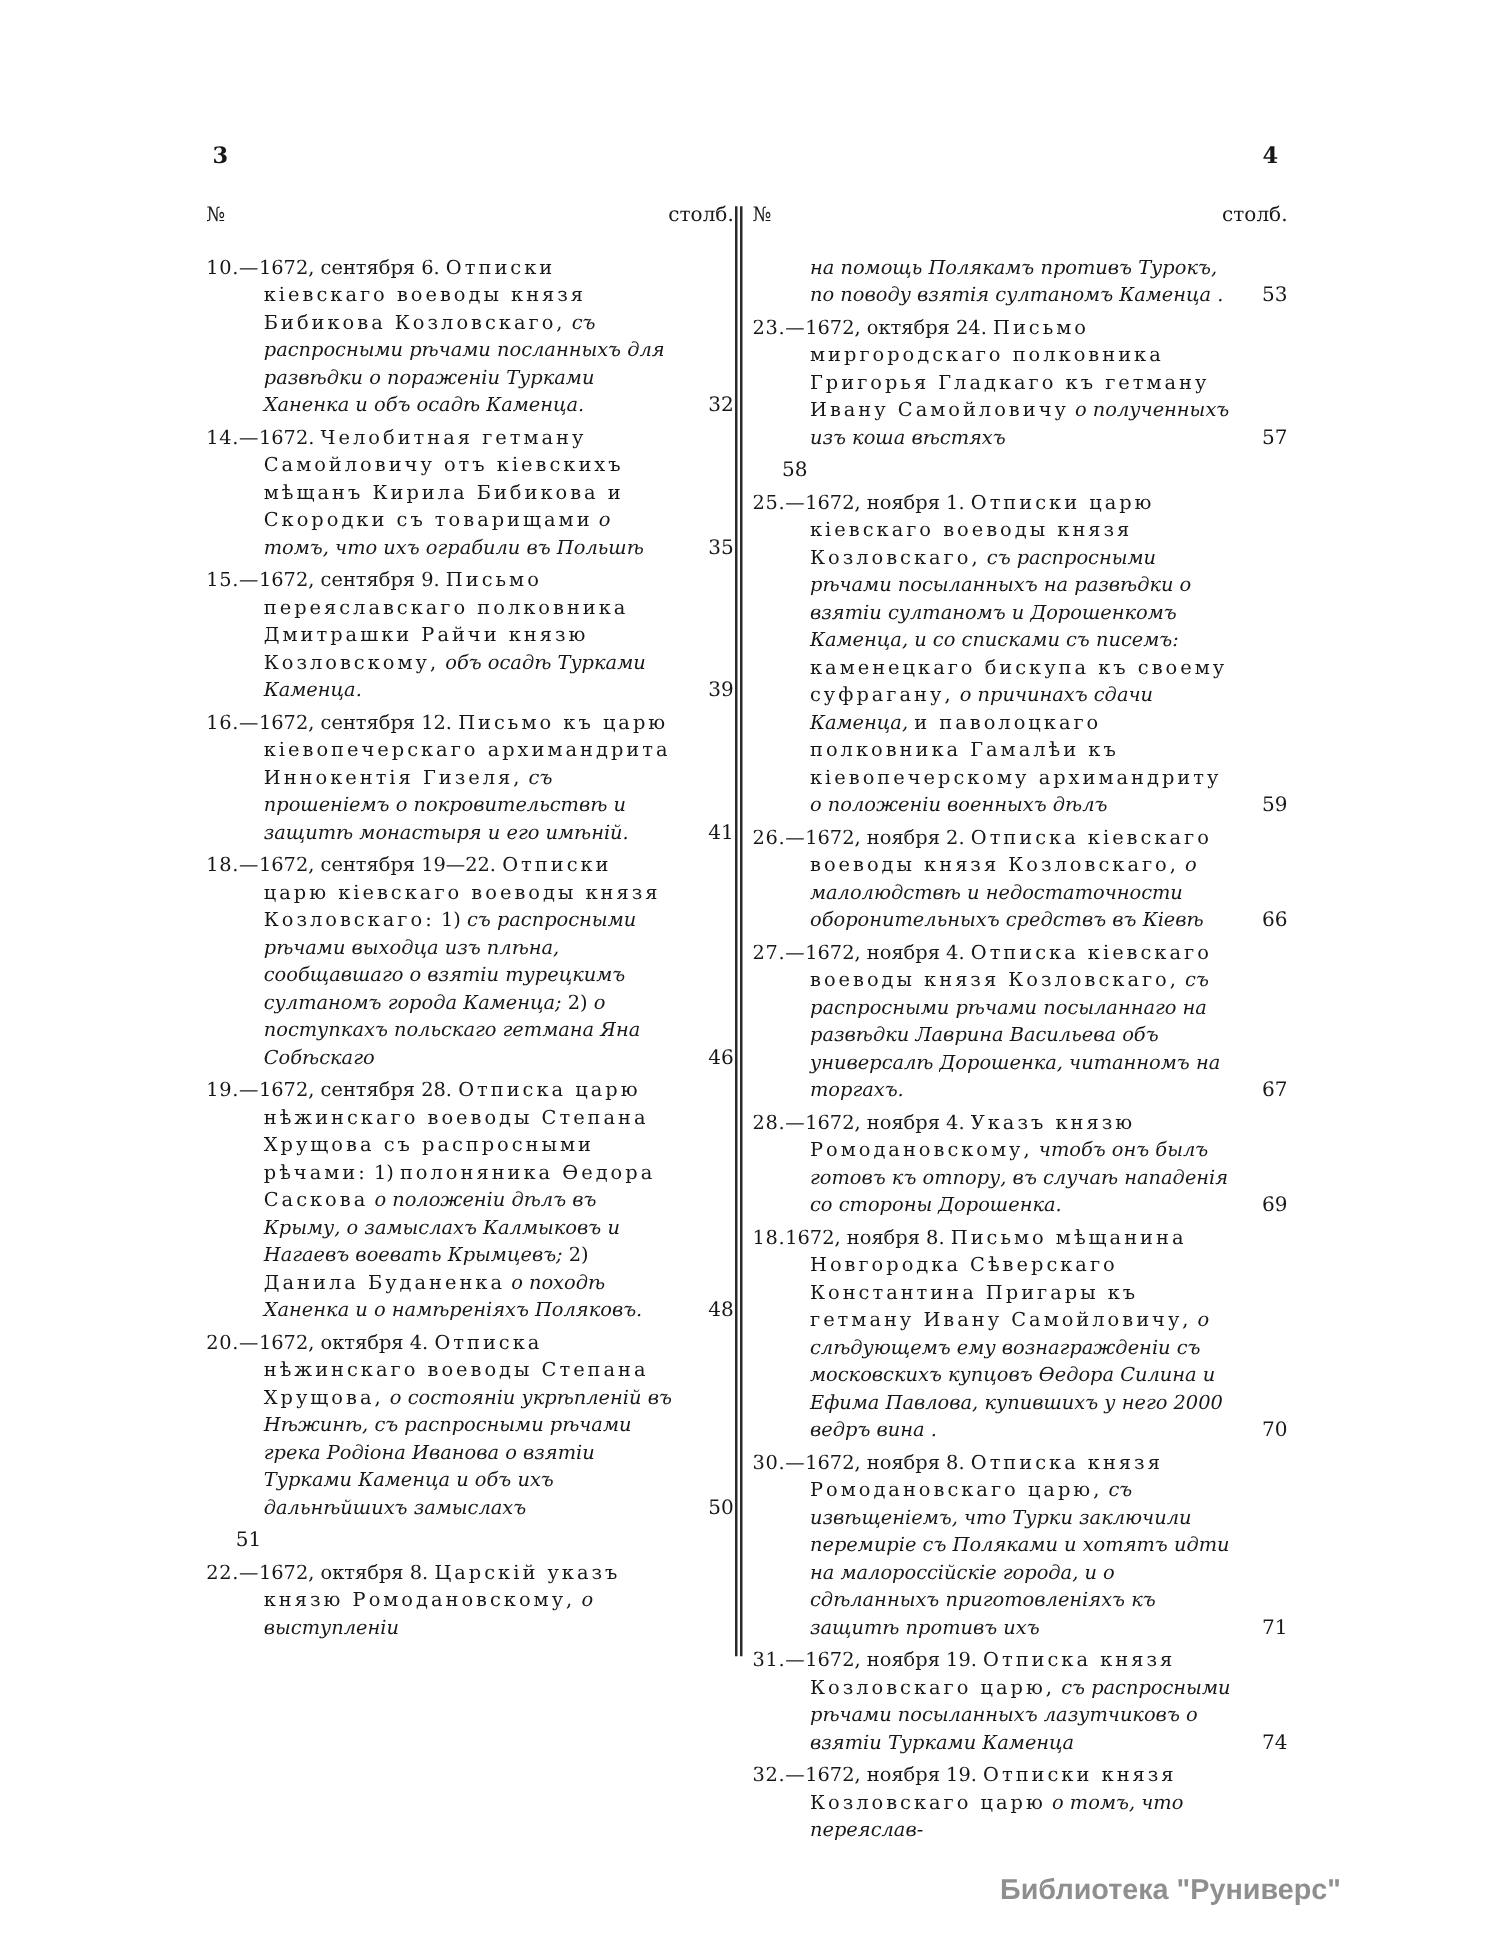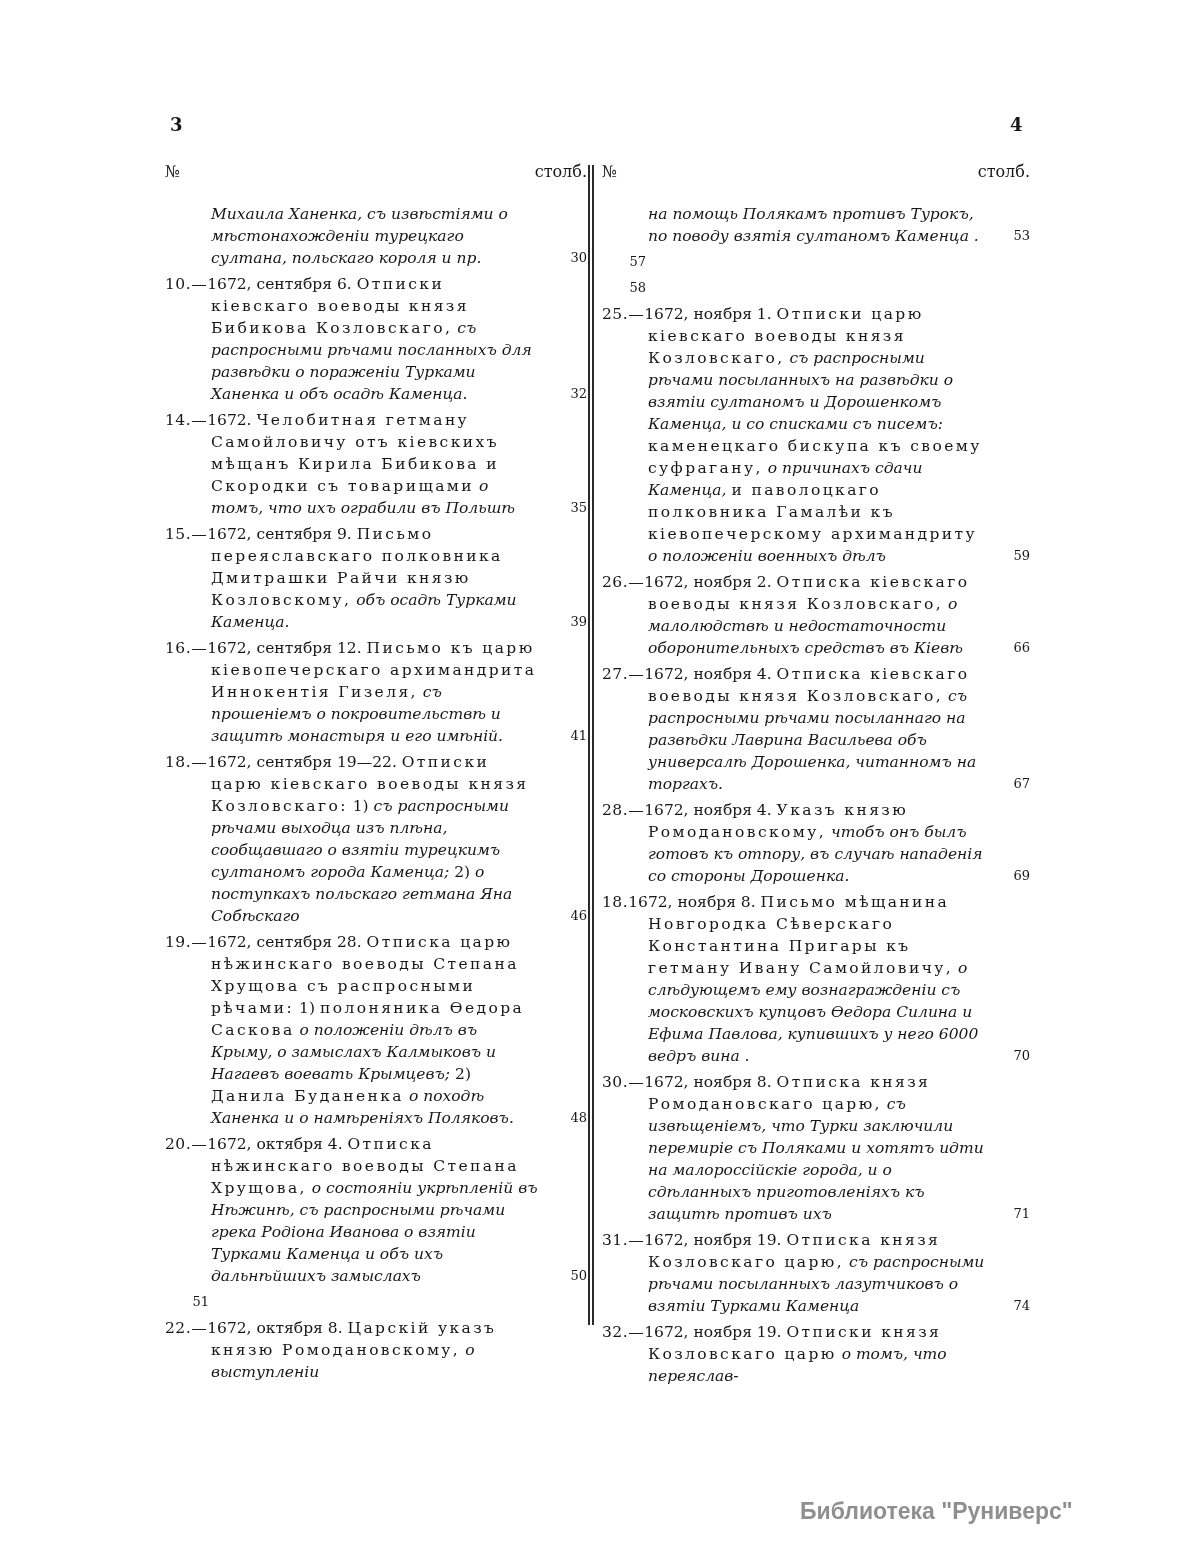--- a/index.html
+++ b/index.html
@@ -41,21 +41,21 @@
     flex:1;
     font-size:15.5px; line-height:22px;
     padding-left:46px; text-indent:-46px;
     text-align:left;
   }
   .entry.cont .entry-text { text-indent:0; }
   .colnum {
     width:42px; min-width:42px;
     text-align:right;
     align-self:flex-end;
-    font-size:13px; line-height:22px;
+    font-size:16px; line-height:22px;
     padding-left:2px;
   }
   .num { letter-spacing:0.5px; }
   .sp  { letter-spacing:2.4px; }
   .it  { font-style:italic; }
 
   .watermark {
     position:absolute;
     left:800px; top:1498px;
     font-family:"Liberation Sans", sans-serif;
@@ -70,24 +70,20 @@
 <div class="pagenum" id="pagenum-left">3</div>
 
 <div class="pagenum" id="pagenum-right">4</div>
 
 <div class="page" id="page-left">
   <div class="page-header">
     <span>№</span>
     <span>столб.</span>
   </div>
   <div class="entries" id="entries-left">
-      <div class="entry cont">
-        <div class="entry-text"><span class="it">Михаила Ханенка, съ извѣстіями о мѣстонахожденіи турецкаго султана, польскаго короля и пр.</span> </div>
-        <div class="colnum">30</div>
-      </div>
       <div class="entry">
         <div class="entry-text"><span class="num">10.—</span><span class="plain">1672, сентября 6.</span> <span class="sp">Отписки кіевскаго воеводы князя Бибикова Козловскаго,</span> <span class="it">съ распросными рѣчами посланныхъ для развѣдки о пораженіи Турками Ханенка и объ осадѣ Каменца.</span> </div>
         <div class="colnum">32</div>
       </div>
       <div class="entry">
         <div class="entry-text"><span class="num">14.—</span><span class="plain">1672.</span> <span class="sp">Челобитная гетману Самойловичу отъ кіевскихъ мѣщанъ Кирила Бибикова и Скородки съ товарищами</span> <span class="it">о томъ, что ихъ ограбили въ Польшѣ</span> </div>
         <div class="colnum">35</div>
       </div>
       <div class="entry">
         <div class="entry-text"><span class="num">15.—</span><span class="plain">1672, сентября 9.</span> <span class="sp">Письмо переяславскаго полковника Дмитрашки Райчи князю Козловскому,</span> <span class="it">объ осадѣ Турками Каменца.</span> </div>
@@ -125,20 +121,21 @@
   <div class="page-header">
     <span>№</span>
     <span>столб.</span>
   </div>
   <div class="entries" id="entries-right">
       <div class="entry cont">
         <div class="entry-text"><span class="it">на помощь Полякамъ противъ Турокъ, по поводу взятія султаномъ Каменца .</span> </div>
         <div class="colnum">53</div>
       </div>
       <div class="entry">
+        <div class="entry-text"><span class="num">23.—</span><span class="plain">1672, октября 24.</span> <span class="sp">Письмо миргородскаго полковника Григорья Гладкаго къ гетману Ивану Самойловичу</span> <span class="it">о полученныхъ изъ коша вѣстяхъ</span> </div>
         <div class="colnum">57</div>
       </div>
       <div class="entry">
         <div class="colnum">58</div>
       </div>
       <div class="entry">
         <div class="entry-text"><span class="num">25.—</span><span class="plain">1672, ноября 1.</span> <span class="sp">Отписки царю кіевскаго воеводы князя Козловскаго,</span> <span class="it">съ распросными рѣчами посыланныхъ на развѣдки о взятіи султаномъ и Дорошенкомъ Каменца, и со списками съ писемъ:</span> <span class="sp">каменецкаго бискупа къ своему суфрагану,</span> <span class="it">о причинахъ сдачи Каменца,</span> <span class="sp">и паволоцкаго полковника Гамалѣи къ кіевопечерскому архимандриту</span> <span class="it">о положеніи военныхъ дѣлъ</span> </div>
         <div class="colnum">59</div>
       </div>
       <div class="entry">
@@ -147,21 +144,21 @@
       </div>
       <div class="entry">
         <div class="entry-text"><span class="num">27.—</span><span class="plain">1672, ноября 4.</span> <span class="sp">Отписка кіевскаго воеводы князя Козловскаго,</span> <span class="it">съ распросными рѣчами посыланнаго на развѣдки Лаврина Васильева объ универсалѣ Дорошенка, читанномъ на торгахъ.</span> </div>
         <div class="colnum">67</div>
       </div>
       <div class="entry">
         <div class="entry-text"><span class="num">28.—</span><span class="plain">1672, ноября 4.</span> <span class="sp">Указъ князю Ромодановскому,</span> <span class="it">чтобъ онъ былъ готовъ къ отпору, въ случаѣ нападенія со стороны Дорошенка.</span> </div>
         <div class="colnum">69</div>
       </div>
       <div class="entry">
-        <div class="entry-text"><span class="num">18.</span><span class="plain">1672, ноября 8.</span> <span class="sp">Письмо мѣщанина Новгородка Сѣверскаго Константина Пригары къ гетману Ивану Самойловичу,</span> <span class="it">о слѣдующемъ ему вознагражденіи съ московскихъ купцовъ Ѳедора Силина и Ефима Павлова, купившихъ у него 6000 ведръ вина .</span> </div>
+        <div class="entry-text"><span class="num">18.</span><span class="plain">1672, ноября 8.</span> <span class="sp">Письмо мѣщанина Новгородка Сѣверскаго Константина Пригары къ гетману Ивану Самойловичу,</span> <span class="it">о слѣдующемъ ему вознагражденіи съ московскихъ купцовъ Ѳедора Силина и Ефима Павлова, купившихъ у него 2000 ведръ вина .</span> </div>
         <div class="colnum">70</div>
       </div>
       <div class="entry">
         <div class="entry-text"><span class="num">30.—</span><span class="plain">1672, ноября 8.</span> <span class="sp">Отписка князя Ромодановскаго царю,</span> <span class="it">съ извѣщеніемъ, что Турки заключили перемиріе съ Поляками и хотятъ идти на малороссійскіе города, и о сдѣланныхъ приготовленіяхъ къ защитѣ противъ ихъ</span> </div>
         <div class="colnum">71</div>
       </div>
       <div class="entry">
         <div class="entry-text"><span class="num">31.—</span><span class="plain">1672, ноября 19.</span> <span class="sp">Отписка князя Козловскаго царю,</span> <span class="it">съ распросными рѣчами посыланныхъ лазутчиковъ о взятіи Турками Каменца</span> </div>
         <div class="colnum">74</div>
       </div>

